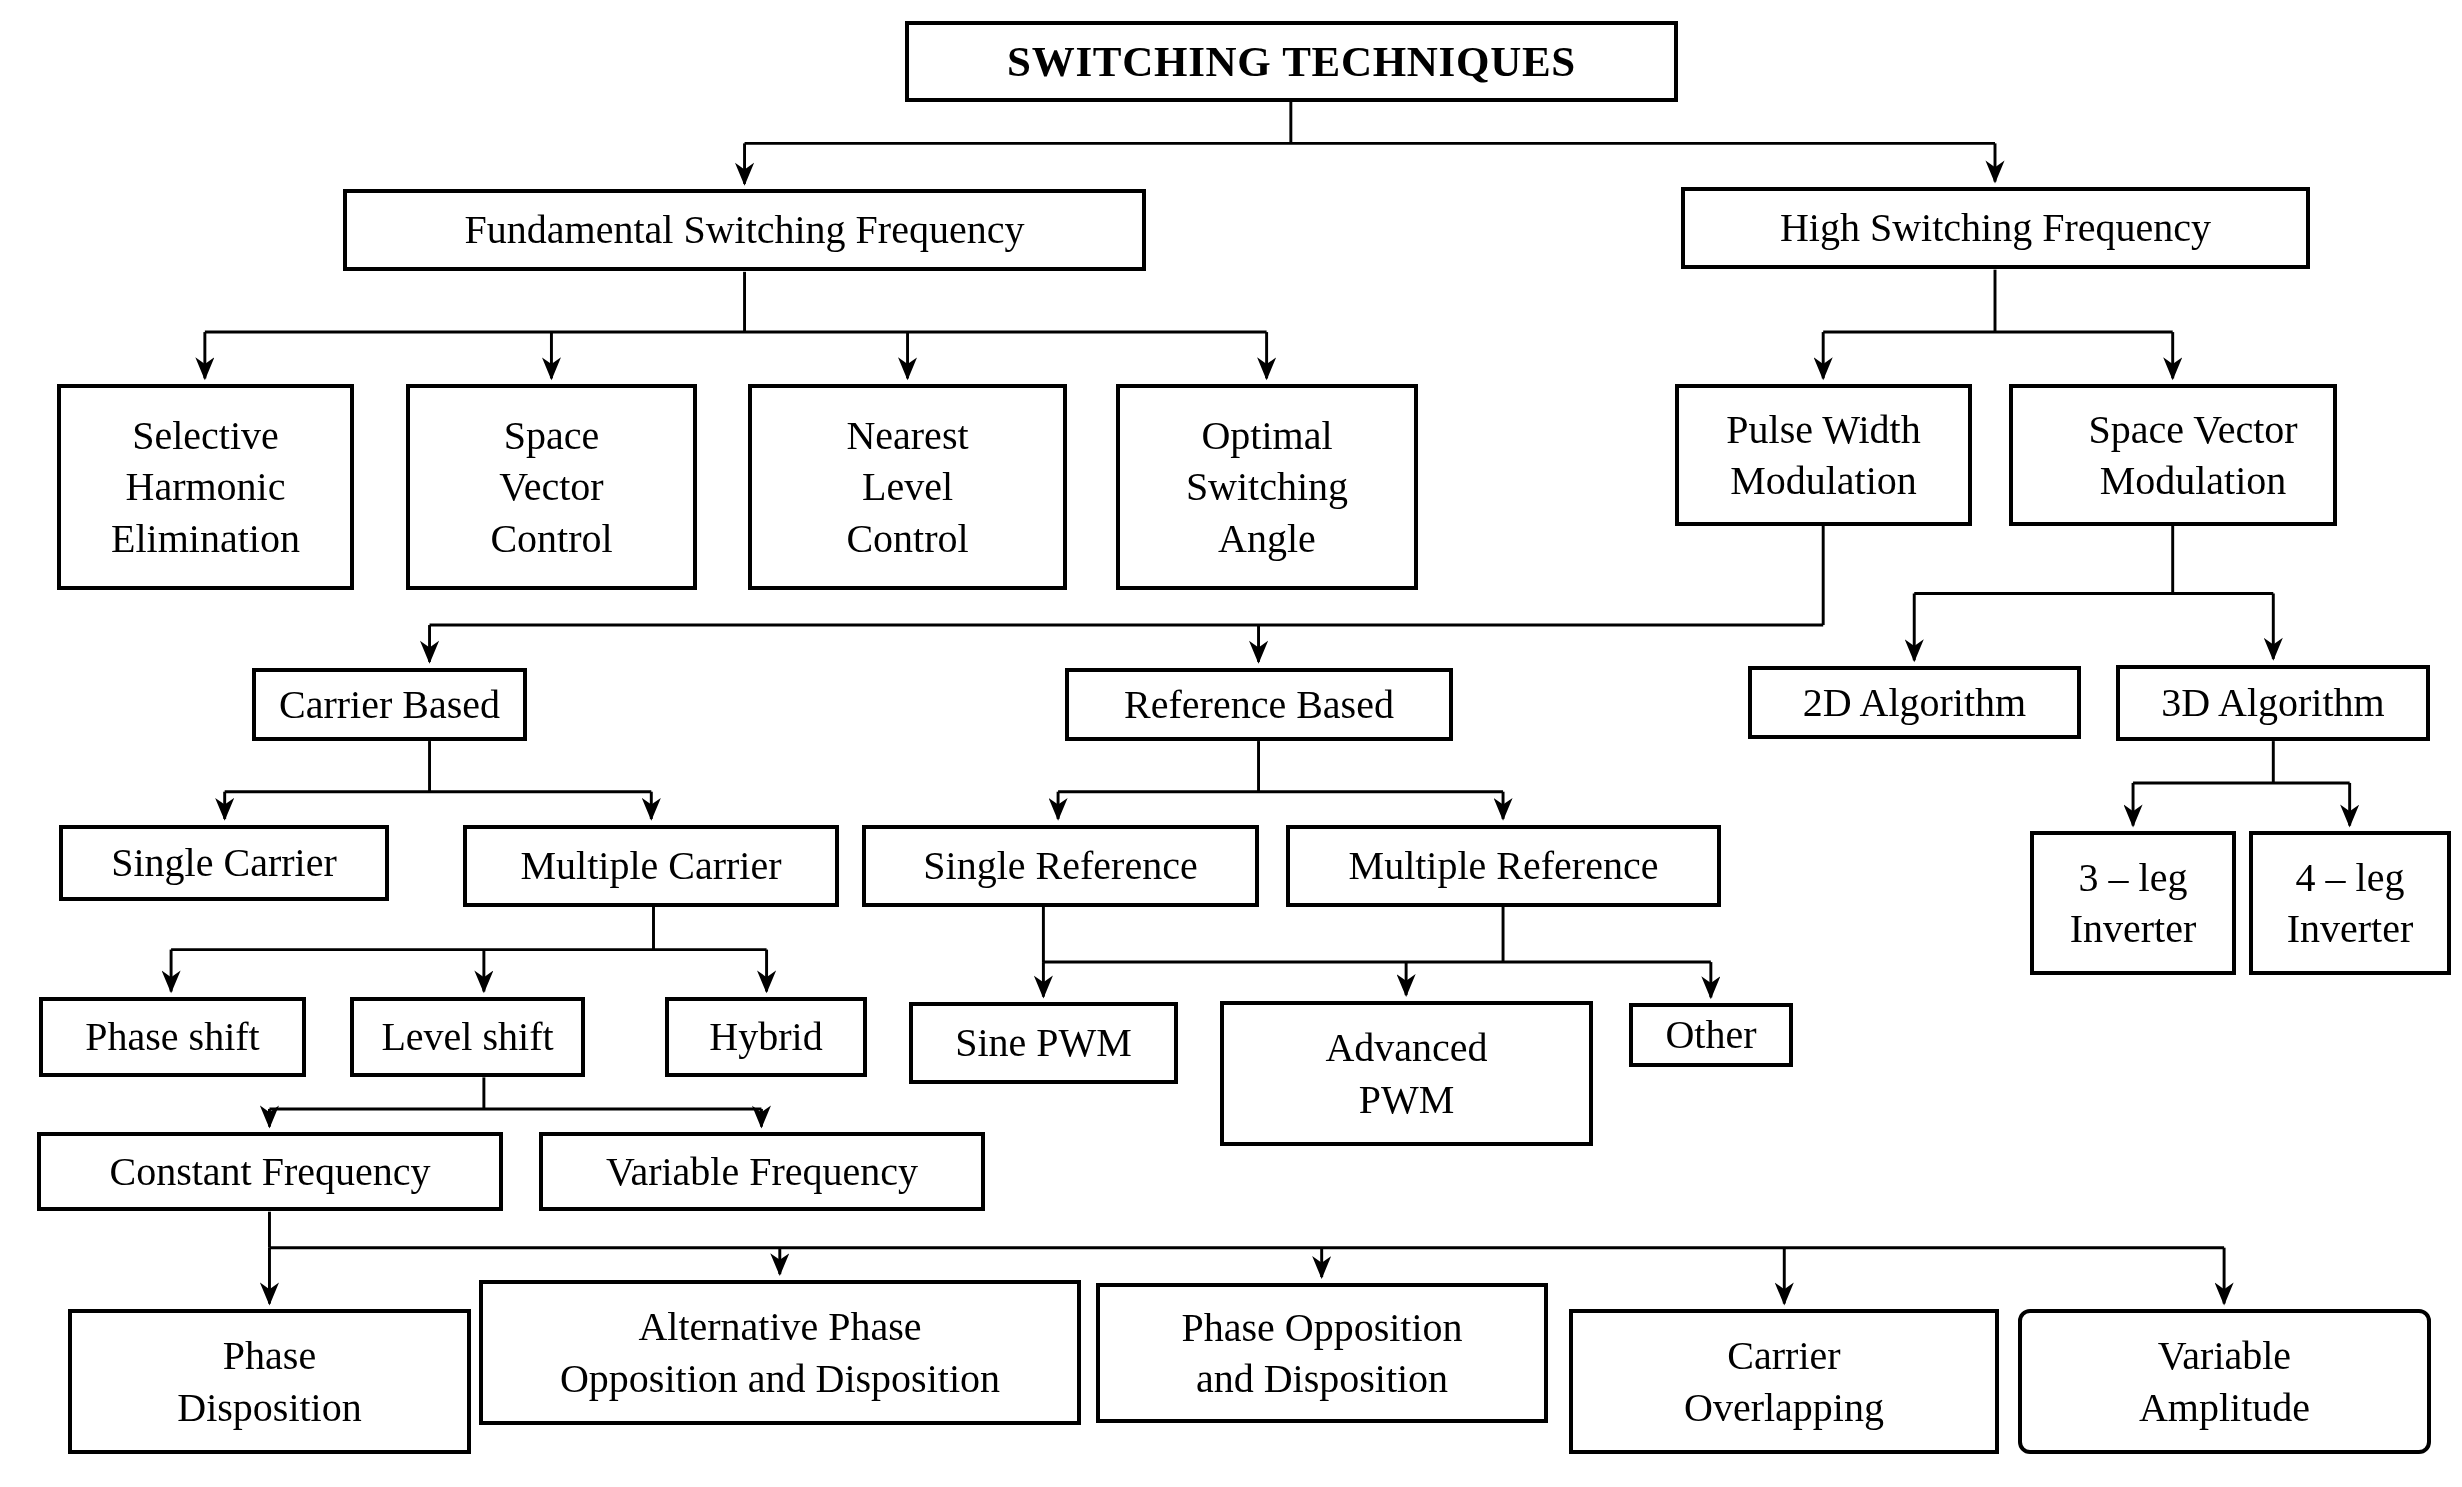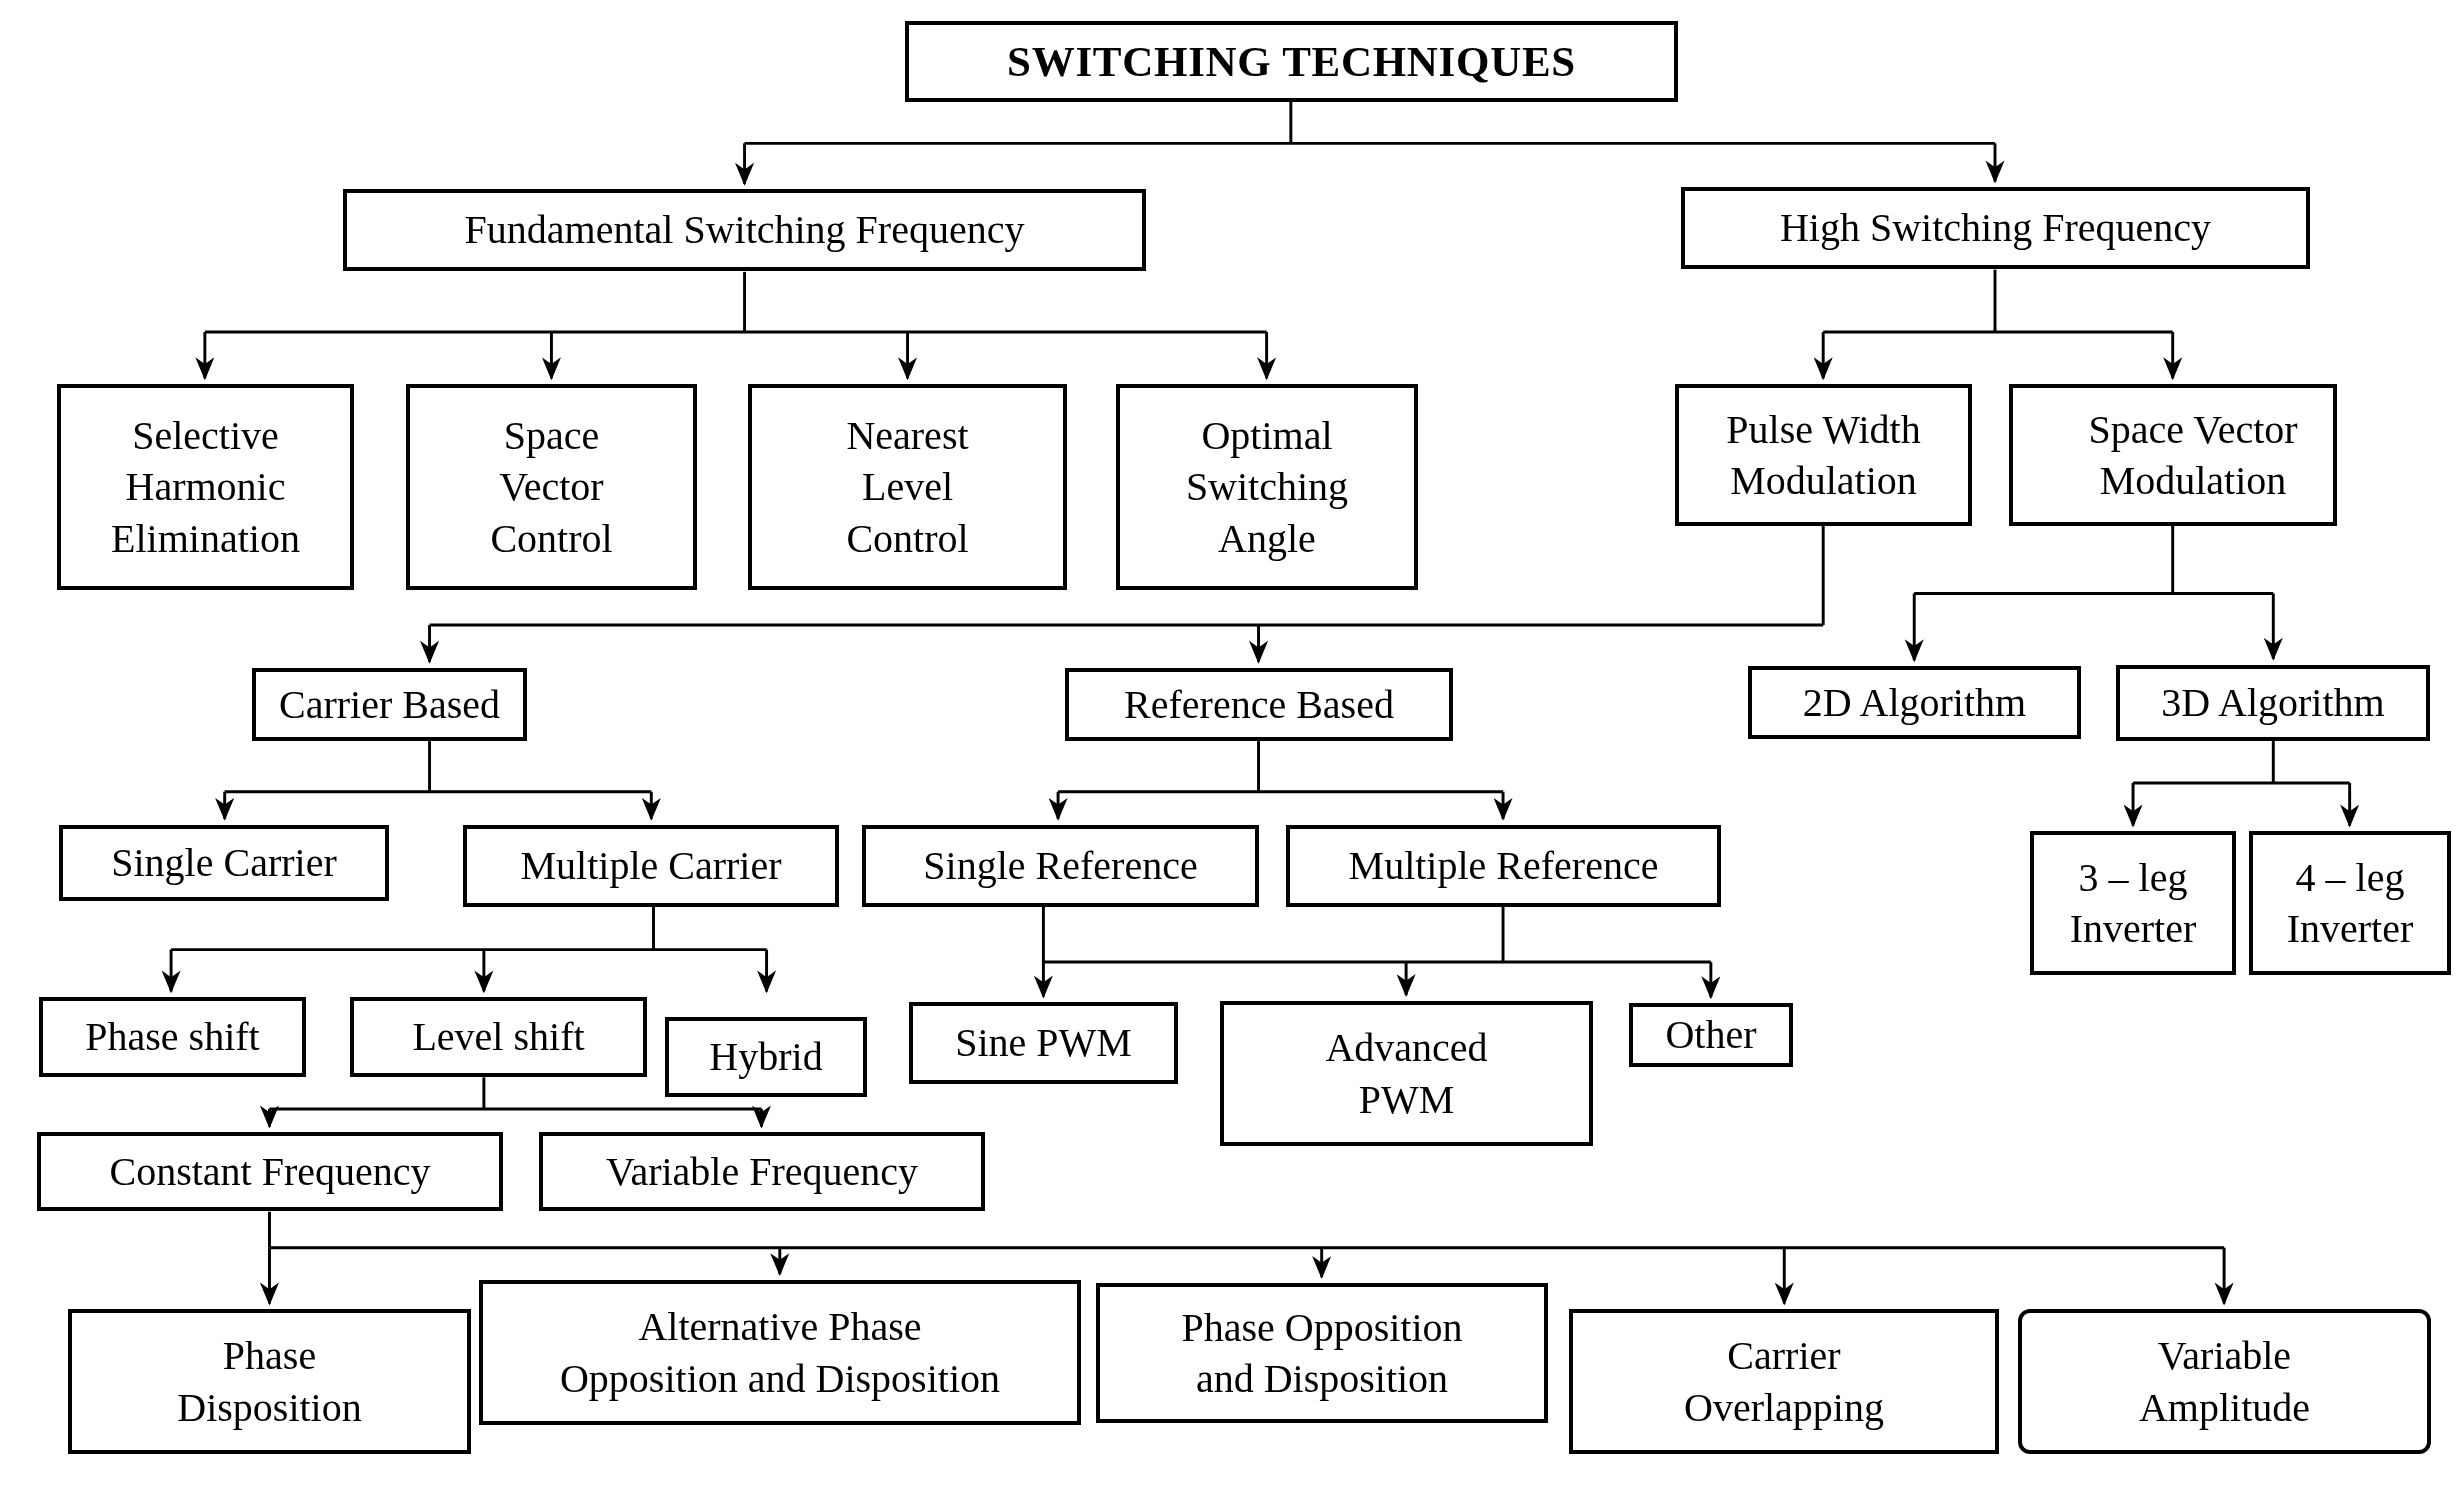--- a/index.html
+++ b/index.html
@@ -150,22 +150,22 @@
   <div class="node" style="left:59px;   top:825px; width:330px;  height:76px;">Single Carrier</div>
   <div class="node" style="left:463px;  top:825px; width:376px;  height:82px;">Multiple Carrier</div>
   <div class="node" style="left:862px; top:825px; width:397px;  height:82px;">Single Reference</div>
   <div class="node" style="left:1286px; top:825px; width:435px;  height:82px;">Multiple Reference</div>
   <div class="node" style="left:2030px; top:831px; width:206px;  height:144px;">3 – leg
 Inverter</div>
   <div class="node" style="left:2249px; top:831px; width:202px;  height:144px;">4 – leg
 Inverter</div>
 
   <div class="node" style="left:39px;   top:997px; width:267px;  height:80px;">Phase shift</div>
-  <div class="node" style="left:350px;  top:997px; width:297px;  height:80px;">Level shift</div>
-  <div class="node" style="left:665px;  top:997px; width:202px;  height:80px;margin-top:20px;">Hybrid</div>
+  <div class="node" style="left:350px;  top:997px; width:235px;  height:80px;">Level shift</div>
+  <div class="node" style="left:665px;  top:997px; width:202px;  height:80px;">Hybrid</div>
   <div class="node" style="left:909px; top:1002px; width:269px;  height:82px;">Sine PWM</div>
   <div class="node" style="left:1220px; top:1001px; width:373px;  height:145px;">Advanced
 PWM</div>
   <div class="node" style="left:1629px; top:1003px; width:164px;  height:64px;">Other</div>
 
   <div class="node" style="left:37px;   top:1132px; width:466px;  height:79px;">Constant Frequency</div>
   <div class="node" style="left:539px;  top:1132px; width:446px;  height:79px;">Variable Frequency</div>
 
   <div class="node" style="left:68px;   top:1309px; width:403px;  height:145px;">Phase
 Disposition</div>

